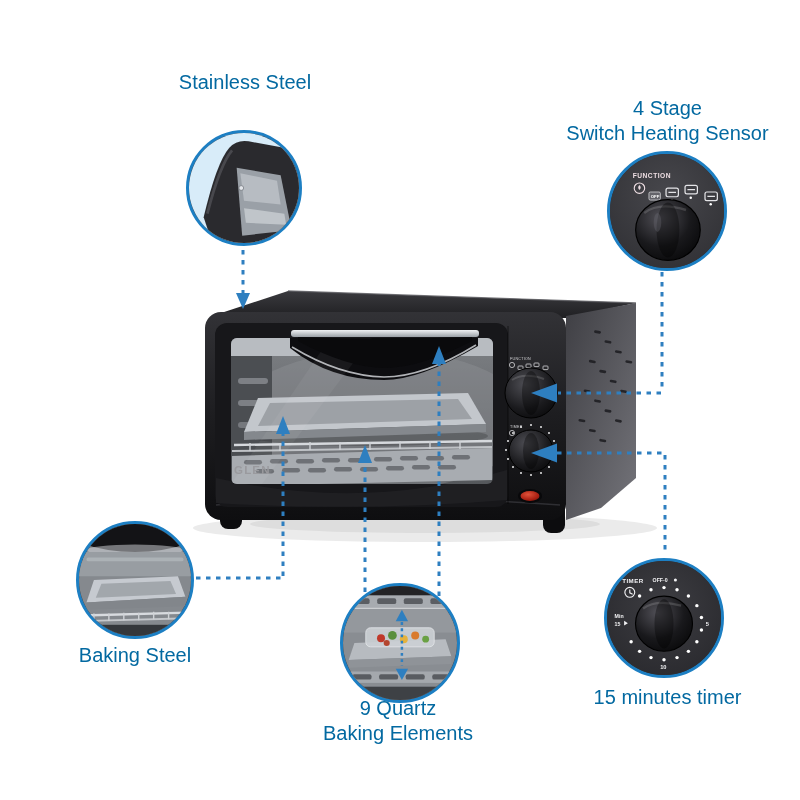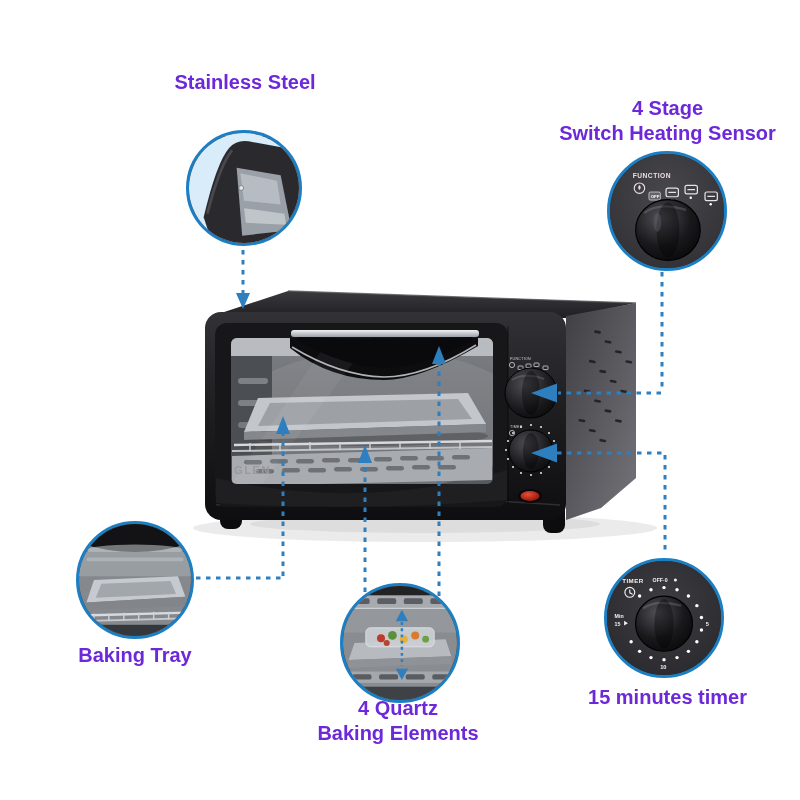--- a/index.html
+++ b/index.html
@@ -1,19 +1,19 @@
 <!DOCTYPE html>
 <html><head>
 <meta charset="utf-8">
 <style>
   html,body{margin:0;padding:0;background:#ffffff;}
   .canvas{position:relative;width:800px;height:800px;background:#ffffff;overflow:hidden;
           font-family:"Liberation Sans","DejaVu Sans",sans-serif;}
   .layer{position:absolute;left:0;top:0;width:800px;height:800px;}
-  .callout-label{position:absolute;text-align:center;color:#6d28d9;font-weight:700;
+  .callout-label{position:absolute;text-align:center;color:#0369a1;font-weight:400;
                  font-size:20px;line-height:25px;z-index:4;}
   .callout-circle{position:absolute;border-radius:50%;border:3.5px solid #1d7fc3;
                   overflow:hidden;box-sizing:border-box;z-index:2;background:#2f2f33;}
   .callout-circle svg{display:block;width:100%;height:100%;}
   #oven-svg{z-index:1;}
   #connector-svg{z-index:3;pointer-events:none;}
 </style>
 </head>
 <body>
 
@@ -406,25 +406,25 @@
   <div class="callout-label" style="left:135px;top:70px;width:220px;">
     <span style="display:block">Stainless Steel</span>
   </div>
 
   <div class="callout-label" style="left:525px;top:96px;width:285px;">
     <span style="display:block">4 Stage</span>
     <span style="display:block">Switch Heating Sensor</span>
   </div>
 
   <div class="callout-label" style="left:35px;top:643px;width:200px;">
-    <span style="display:block">Baking Tray</span>
+    <span style="display:block">Baking Steel</span>
   </div>
 
   <div class="callout-label" style="left:292px;top:696px;width:212px;">
-    <span style="display:block">4 Quartz</span>
+    <span style="display:block">9 Quartz</span>
     <span style="display:block">Baking Elements</span>
   </div>
 
   <div class="callout-label" style="left:550px;top:685px;width:235px;text-align:center;">
     <span style="display:block">15 minutes timer</span>
   </div>
 
 </div>
 
 </body></html>

